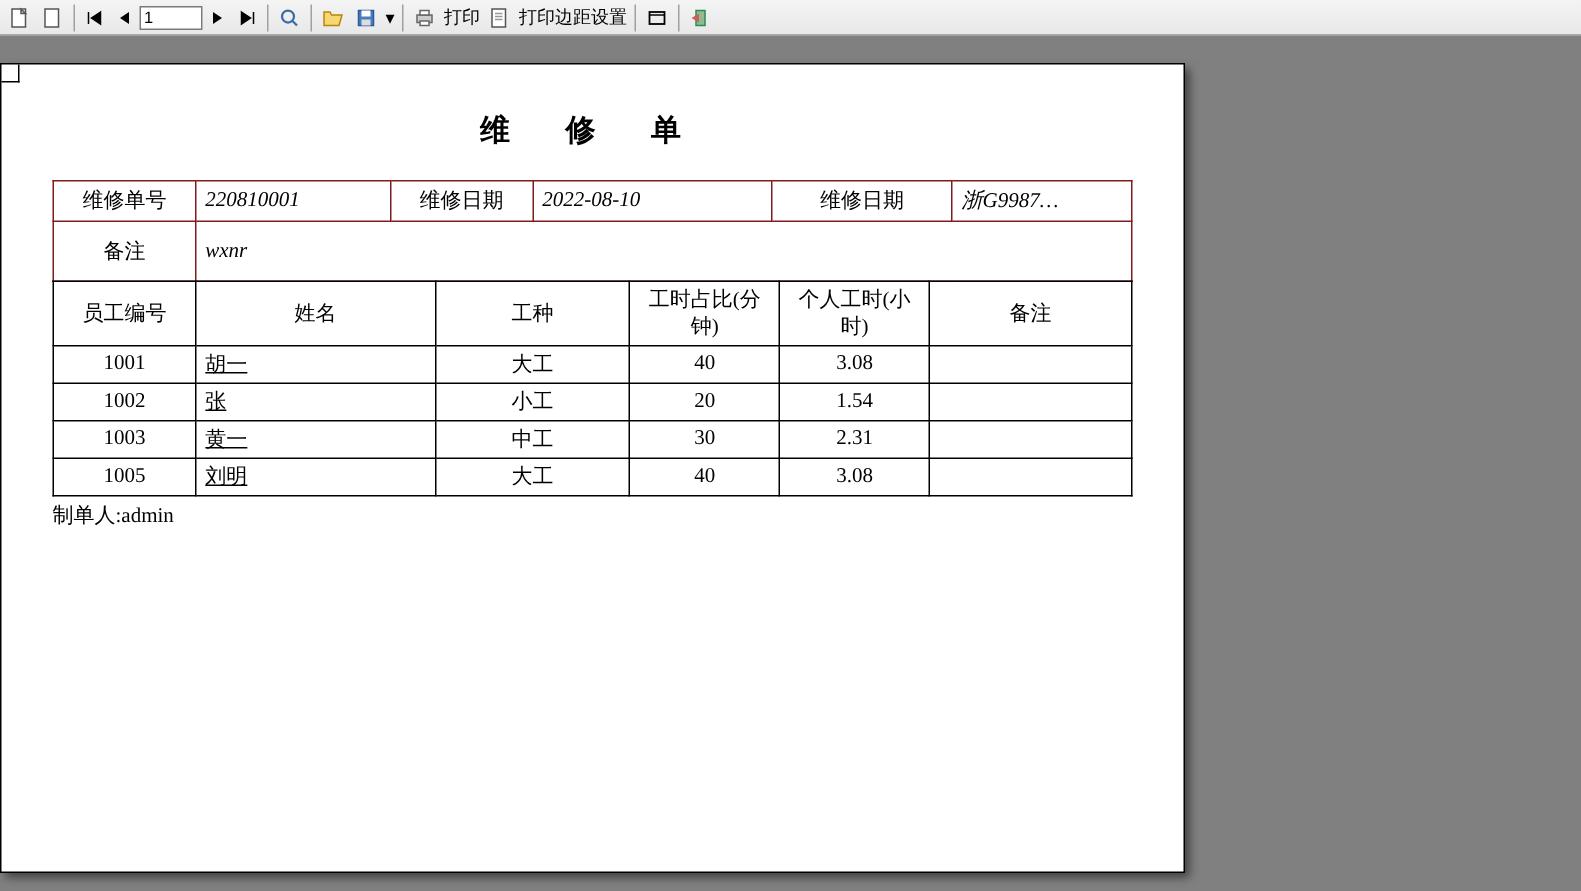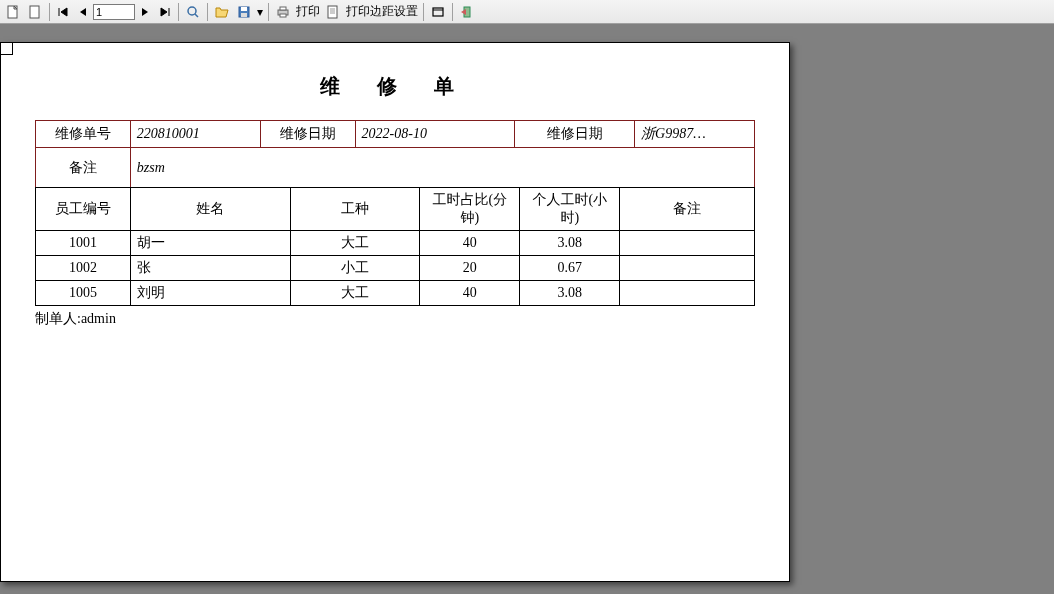--- a/index.html
+++ b/index.html
@@ -95,21 +95,21 @@
     .info-table .val { text-align: left; font-style: italic; }
     .info-table .tall { height: 48px; }
     .emp-table { margin-top: -1px; }
     .emp-table th, .emp-table td {
       border: 1px solid #000;
       padding: 3px 6px;
       height: 24px;
       text-align: center;
       font-weight: normal;
     }
-    .emp-table td.left { text-align: left; }
+    .emp-table td.left { text-align: left; text-decoration: underline; }
     .footer {
       width: 720px;
       margin: 4px auto 16px;
       font-size: 14px;
       text-align: left;
     }
     svg { display: block; }
   </style>
 </head>
 <body>
@@ -221,21 +221,21 @@
           <tr>
         <td class="lbl">维修单号</td>
         <td class="val">220810001</td>
         <td class="lbl">维修日期</td>
         <td class="val">2022-08-10</td>
         <td class="lbl">维修日期</td>
         <td class="val">浙G9987…</td>
       </tr>
       <tr>
         <td class="lbl" style="height:40px">备注</td>
-        <td class="val" style="height:40px" colspan="5">bzsm</td>
+        <td class="val" style="height:40px" colspan="5">wxnr</td>
       </tr>
     </tbody>
       </table>
 
     <table class="emp-table">
       <colgroup>
         <col style="width:95px">
           <col style="width:160px">
           <col style="width:130px">
         <col style="width:100px">
@@ -259,21 +259,29 @@
             <td>大工</td>
             <td>40</td>
             <td>3.08</td>
             <td></td>
           </tr>
           <tr>
             <td>1002</td>
             <td class="left">张</td>
             <td>小工</td>
             <td>20</td>
-            <td>0.67</td>
+            <td>1.54</td>
+            <td></td>
+          </tr>
+          <tr>
+            <td>1003</td>
+            <td class="left">黄一  </td>
+            <td>中工</td>
+            <td>30</td>
+            <td>2.31</td>
             <td></td>
           </tr>
           <tr>
             <td>1005</td>
             <td class="left">刘明   </td>
             <td>大工</td>
             <td>40</td>
             <td>3.08</td>
             <td></td>
           </tr>

